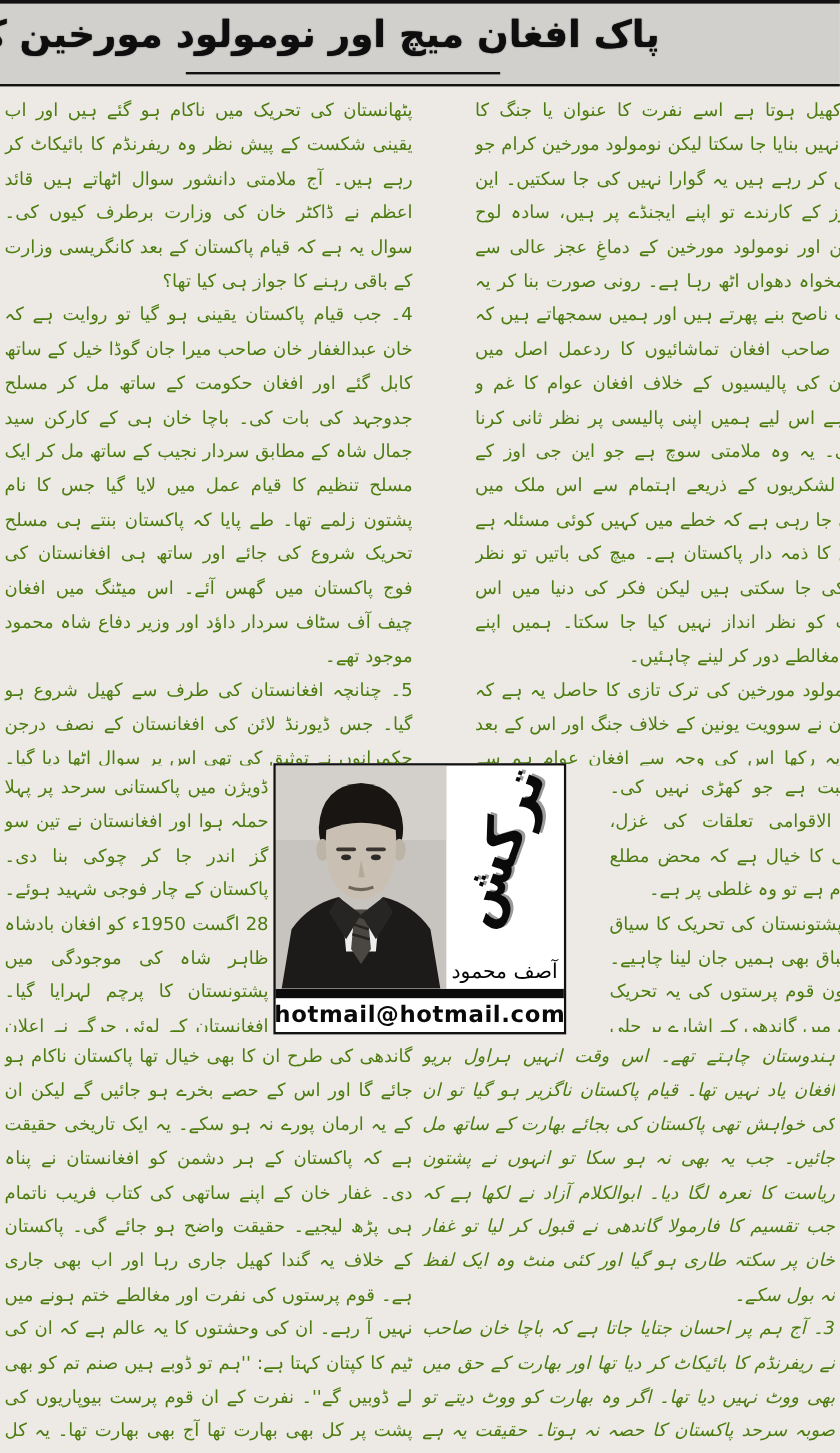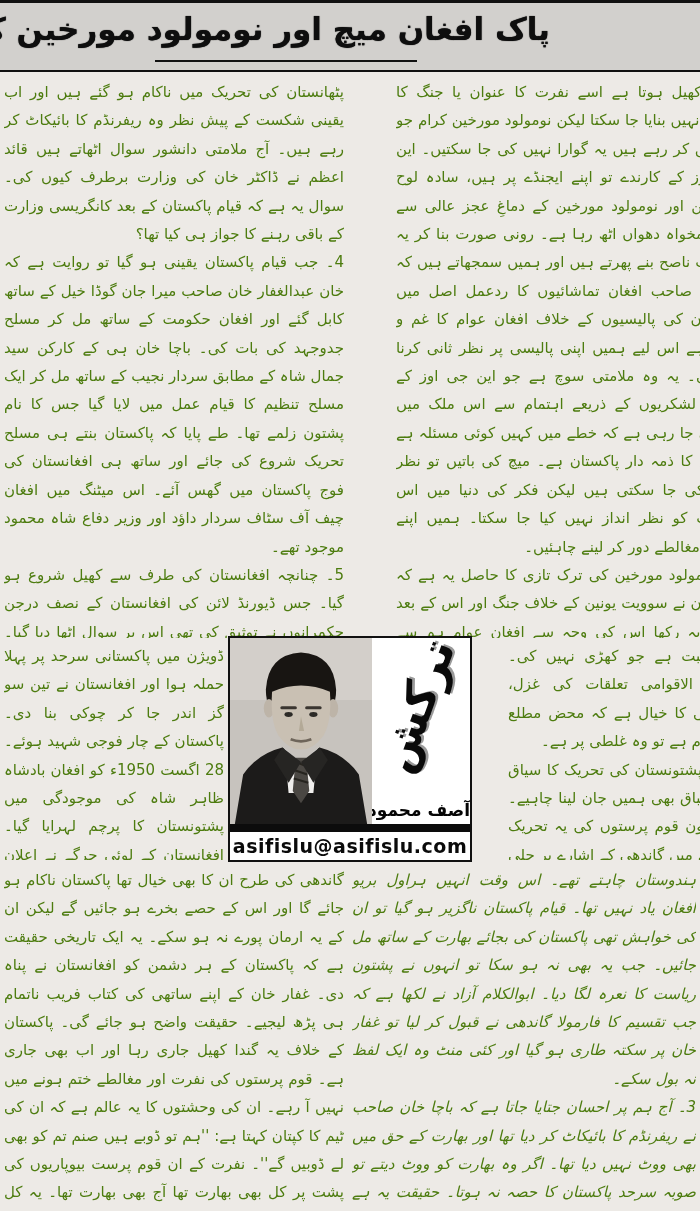--- a/index.html
+++ b/index.html
@@ -62,21 +62,21 @@
   }
   .column-name{
     position:absolute;left:8px;top:18px;width:90px;
     font-size:46px;font-weight:bold;color:#0a0a0a;
     transform:rotate(-70deg);transform-origin:50% 50%;
     direction:rtl;white-space:nowrap;
     text-shadow:2px 2px 0 #9a9a9a;
   }
   .author-name{
     position:absolute;left:0;bottom:4px;width:100%;
-    text-align:left;font-size:17px;font-weight:bold;color:#050505;
+    text-align:center;font-size:17px;font-weight:normal;color:#050505;
     direction:rtl;white-space:nowrap;
   }
   .photo{flex:1;position:relative;background:#c9c5c0;}
   .photo svg{display:block;width:100%;height:100%;}
   .email-sep{height:8px;background:#0c0c0c;}
   .email-bar{
     height:28px;background:#ffffff;
     display:flex;align-items:center;justify-content:center;
   }
   .email-text{
@@ -138,15 +138,15 @@
         <path d="M65 116 L75 116 L78 148 L70 160 L62 148 Z" fill="#4a4743"></path>
         <path d="M65 120 L75 124 M64 128 L76 132 M63 136 L77 140" stroke="#26241f" stroke-width="2" fill="none"></path>
 
         <path d="M52 106 L70 120 L58 140 L44 118 Z" fill="#262523"></path>
         <path d="M88 106 L70 120 L82 140 L96 118 Z" fill="#262523"></path>
       </svg>
     </div>
   </div>
   <div class="email-sep"></div>
   <div class="email-bar">
-    <span class="email-text">asifislu@asifislu.com</span>
+    <span class="email-text">hotmail@hotmail.com</span>
   </div>
 </div>
 
 </body></html>

